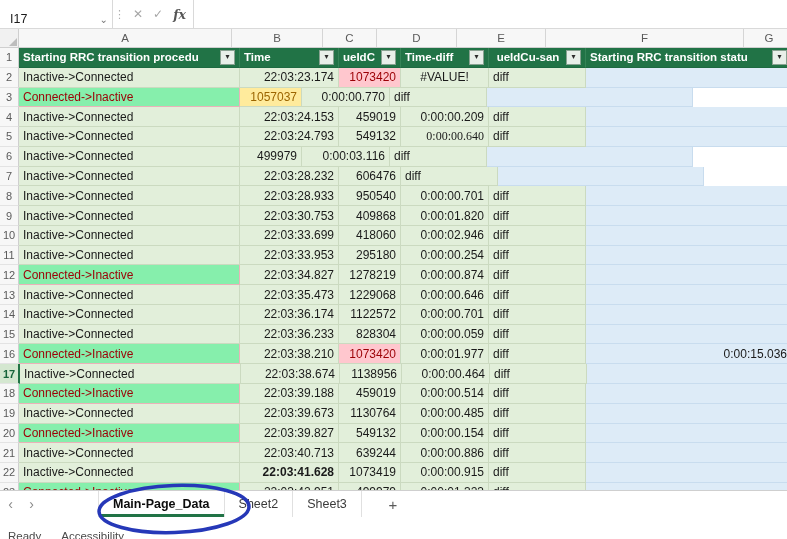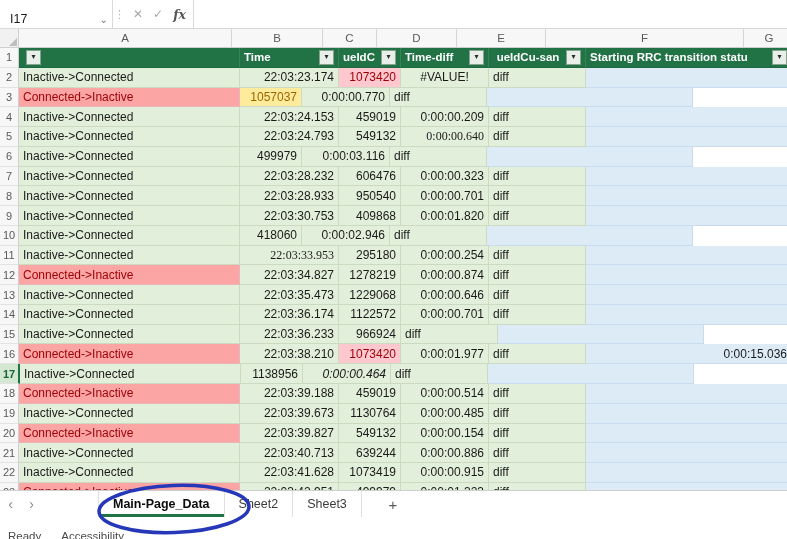--- a/index.html
+++ b/index.html
@@ -25,21 +25,21 @@
 
   
   .grid-rows{overflow:hidden}
   .row{display:flex;height:19.77px}
   .rowhdr{width:18px;flex:none;display:flex;align-items:center;justify-content:center;background:#f7f7f7;
           border-right:1px solid #cfcfcf;border-bottom:1px solid #e3e3e3;color:#5a5a5a;font-size:11px}
   .rowhdr.sel{background:#d4e7d0;color:#17643a;border-right:2px solid #217346;font-weight:700}
   .cell{flex:none;display:flex;align-items:center;padding:0 4px;border-right:1px solid #e1e1e1;border-bottom:1px solid #e1e1e1;
         white-space:nowrap;overflow:hidden;font-size:12px}
   .green{background:#E2EFDA;border-right-color:#cbdac0;border-bottom-color:#cbdac0}
-  .pinkcell{background:#fca5a5;color:#9C0006;border-right-color:#eab2b9;border-bottom-color:#eab2b9}
+  .pinkcell{background:#86efac;color:#9C0006;border-right-color:#eab2b9;border-bottom-color:#eab2b9}
   .c-red{background:#FFC7CE;color:#9C0006}
   .c-yellow{background:#FFEB9C;color:#9C6500}
   .blue{background:#DDEBF7;border-right-color:#c8dcee;border-bottom-color:#c8dcee}
   .num{justify-content:flex-end}
   .ctr{justify-content:center}
   .hcell{background:#217346;color:#fff;font-weight:700;font-size:11.5px;border-right:1px solid #358457;border-bottom:1px solid #1d6a41}
   .hcell .hlabel{overflow:hidden;white-space:nowrap;flex:1}
   .filter-btn{flex:none;margin-left:3px;width:13px;height:13px;background:#e8efe9;border:1px solid #88a291;
               color:#2c2c2c;font-size:8px;line-height:1;display:flex;align-items:center;justify-content:center}
 
@@ -86,20 +86,21 @@
       <div class="colhdr" style="width: 79px;">D</div>
       <div class="colhdr" style="width: 88px;">E</div>
       <div class="colhdr" style="width: 197px;">F</div>
       <div class="colhdr" style="width: 50px;">G</div>
     </div>
 
   <div class="grid-rows">
       <div class="row">
         <div class="rowhdr">1</div>
         <div class="cell hcell" style="width: 212px;">
+          <span class="hlabel">Starting RRC transition procedu</span>
           <span class="filter-btn">▾</span>
         </div>
         <div class="cell hcell" style="width: 90px;">
           <span class="hlabel">Time</span>
           <span class="filter-btn">▾</span>
         </div>
         <div class="cell hcell" style="width: 53px;">
           <span class="hlabel">ueIdC</span>
           <span class="filter-btn">▾</span>
         </div>
@@ -157,21 +158,20 @@
         <div class="cell green num" style="width: 53px;">499979</div>
         <div class="cell green num" style="width: 79px;">0:00:03.116</div>
         <div class="cell green" style="width: 88px;">diff</div>
         <div class="cell blue num" style="width: 197px;"></div>
       </div>
       <div class="row">
         <div class="rowhdr">7</div>
         <div class="cell green" style="width: 212px;">Inactive-&gt;Connected</div>
         <div class="cell green num" style="width: 90px;">22:03:28.232</div>
         <div class="cell green num" style="width: 53px;">606476</div>
-        <div class="cell green num" style="width: 79px;">0:00:00.323</div>
         <div class="cell green" style="width: 88px;">diff</div>
         <div class="cell blue num" style="width: 197px;"></div>
       </div>
       <div class="row">
         <div class="rowhdr">8</div>
         <div class="cell green" style="width: 212px;">Inactive-&gt;Connected</div>
         <div class="cell green num" style="width: 90px;">22:03:28.933</div>
         <div class="cell green num" style="width: 53px;">950540</div>
         <div class="cell green num" style="width: 79px;">0:00:00.701</div>
         <div class="cell green" style="width: 88px;">diff</div>
@@ -182,29 +182,30 @@
         <div class="cell green" style="width: 212px;">Inactive-&gt;Connected</div>
         <div class="cell green num" style="width: 90px;">22:03:30.753</div>
         <div class="cell green num" style="width: 53px;">409868</div>
         <div class="cell green num" style="width: 79px;">0:00:01.820</div>
         <div class="cell green" style="width: 88px;">diff</div>
         <div class="cell blue num" style="width: 197px;"></div>
       </div>
       <div class="row">
         <div class="rowhdr">10</div>
         <div class="cell green" style="width: 212px;">Inactive-&gt;Connected</div>
+        <div class="cell green num" style="width: 90px;">22:03:33.699</div>
         <div class="cell green num" style="width: 53px;">418060</div>
         <div class="cell green num" style="width: 79px;">0:00:02.946</div>
         <div class="cell green" style="width: 88px;">diff</div>
         <div class="cell blue num" style="width: 197px;"></div>
       </div>
       <div class="row">
         <div class="rowhdr">11</div>
         <div class="cell green" style="width: 212px;">Inactive-&gt;Connected</div>
-        <div class="cell green num" style="width: 90px; font-family: Liberation Serif, serif;">22:03:33.953</div>
+        <div class="cell green num" style="width: 90px;">22:03:33.953</div>
         <div class="cell green num" style="width: 53px;">295180</div>
         <div class="cell green num" style="width: 79px;">0:00:00.254</div>
         <div class="cell green" style="width: 88px;">diff</div>
         <div class="cell blue num" style="width: 197px;"></div>
       </div>
       <div class="row">
         <div class="rowhdr">12</div>
         <div class="cell pinkcell" style="width: 212px;">Connected-&gt;Inactive</div>
         <div class="cell green num" style="width: 90px;">22:03:34.827</div>
         <div class="cell green num" style="width: 53px;">1278219</div>
@@ -227,38 +228,40 @@
         <div class="cell green num" style="width: 90px;">22:03:36.174</div>
         <div class="cell green num" style="width: 53px;">1122572</div>
         <div class="cell green num" style="width: 79px;">0:00:00.701</div>
         <div class="cell green" style="width: 88px;">diff</div>
         <div class="cell blue num" style="width: 197px;"></div>
       </div>
       <div class="row">
         <div class="rowhdr">15</div>
         <div class="cell green" style="width: 212px;">Inactive-&gt;Connected</div>
         <div class="cell green num" style="width: 90px;">22:03:36.233</div>
-        <div class="cell green num" style="width: 53px;">966924</div>
+        <div class="cell green num" style="width: 53px;">828304</div>
+        <div class="cell green num" style="width: 79px;">0:00:00.059</div>
         <div class="cell green" style="width: 88px;">diff</div>
         <div class="cell blue num" style="width: 197px;"></div>
       </div>
       <div class="row">
         <div class="rowhdr">16</div>
         <div class="cell pinkcell" style="width: 212px;">Connected-&gt;Inactive</div>
         <div class="cell green num" style="width: 90px;">22:03:38.210</div>
         <div class="cell green num c-red" style="width: 53px;">1073420</div>
         <div class="cell green num" style="width: 79px;">0:00:01.977</div>
         <div class="cell green" style="width: 88px;">diff</div>
         <div class="cell blue num" style="width: 197px;">0:00:15.036</div>
       </div>
       <div class="row">
         <div class="rowhdr sel">17</div>
         <div class="cell green" style="width: 212px;">Inactive-&gt;Connected</div>
+        <div class="cell green num" style="width: 90px;">22:03:38.674</div>
         <div class="cell green num" style="width: 53px;">1138956</div>
-        <div class="cell green num" style="width: 79px; font-style: italic;">0:00:00.464</div>
+        <div class="cell green num" style="width: 79px;">0:00:00.464</div>
         <div class="cell green" style="width: 88px;">diff</div>
         <div class="cell blue num" style="width: 197px;"></div>
       </div>
       <div class="row">
         <div class="rowhdr">18</div>
         <div class="cell pinkcell" style="width: 212px;">Connected-&gt;Inactive</div>
         <div class="cell green num" style="width: 90px;">22:03:39.188</div>
         <div class="cell green num" style="width: 53px;">459019</div>
         <div class="cell green num" style="width: 79px;">0:00:00.514</div>
         <div class="cell green" style="width: 88px;">diff</div>
@@ -287,21 +290,21 @@
         <div class="cell green" style="width: 212px;">Inactive-&gt;Connected</div>
         <div class="cell green num" style="width: 90px; text-align: center;">22:03:40.713</div>
         <div class="cell green num" style="width: 53px;">639244</div>
         <div class="cell green num" style="width: 79px;">0:00:00.886</div>
         <div class="cell green" style="width: 88px;">diff</div>
         <div class="cell blue num" style="width: 197px;"></div>
       </div>
       <div class="row">
         <div class="rowhdr">22</div>
         <div class="cell green" style="width: 212px;">Inactive-&gt;Connected</div>
-        <div class="cell green num" style="width: 90px;">22:03:41.628</div>
+        <div class="cell green num" style="width: 90px; font-weight: bold;">22:03:41.628</div>
         <div class="cell green num" style="width: 53px;">1073419</div>
         <div class="cell green num" style="width: 79px;">0:00:00.915</div>
         <div class="cell green" style="width: 88px;">diff</div>
         <div class="cell blue num" style="width: 197px;"></div>
       </div>
       <div class="row">
         <div class="rowhdr">23</div>
         <div class="cell pinkcell" style="width: 212px;">Connected-&gt;Inactive</div>
         <div class="cell green num" style="width: 90px;">22:03:42.951</div>
         <div class="cell green num" style="width: 53px;">499979</div>

